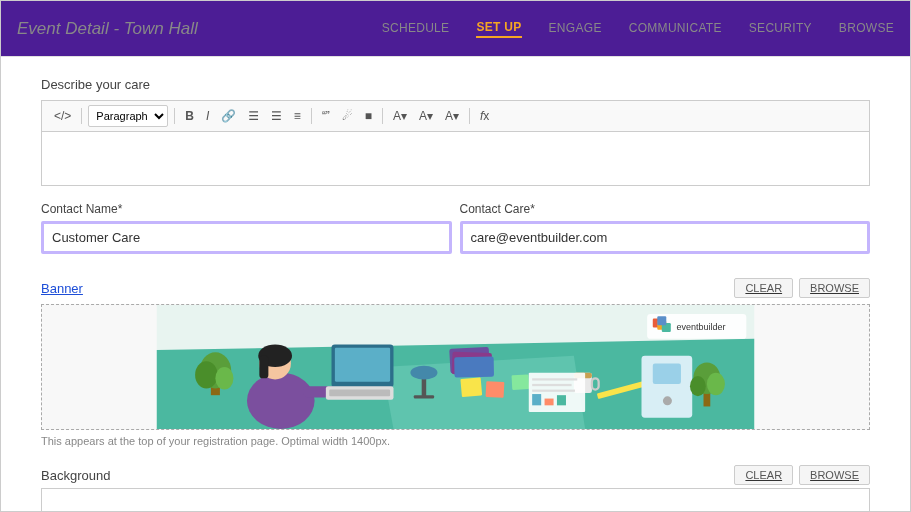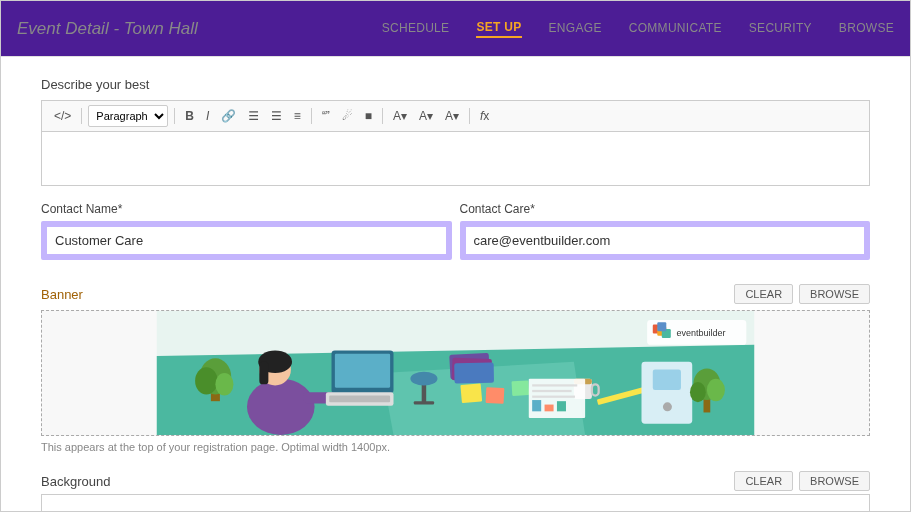--- a/index.html
+++ b/index.html
@@ -120,44 +120,46 @@
       flex: 1;
     }
     .form-group label {
       display: block;
       font-size: 12px;
       color: #444;
       margin-bottom: 5px;
     }
     .form-group input {
       width: 100%;
-      border: 6px solid #c4b5fd;
+      border: 3px solid #c4b5fd;
       padding: 6px 8px;
       font-size: 13px;
       color: #333;
       outline: none;
       border-radius: 2px;
     }
     
     .banner-section {
       margin-top: 24px;
     }
     .banner-header {
       display: flex;
       align-items: center;
       justify-content: space-between;
       margin-bottom: 6px;
     }
     .banner-label {
       font-size: 13px;
-      color: #a16207;
+      color: #1d4ed8;
+      text-decoration: underline;
     }
     .banner-buttons {
       display: flex;
       gap: 6px;
+      text-decoration: underline;
     }
     .btn-sm {
       font-size: 11px;
       padding: 3px 10px;
       border: 1px solid #ccc;
       background: #f5f5f5;
       cursor: pointer;
       color: #555;
       border-radius: 2px;
     }
@@ -222,21 +224,21 @@
       <a class="nav-item">ENGAGE</a>
       <a class="nav-item">COMMUNICATE</a>
       <a class="nav-item">SECURITY</a>
       <a class="nav-item">BROWSE</a>
     </nav>
   </div>
 
   <div class="main">
 
     <div>
-      <div class="section-label">Describe your best</div>
+      <div class="section-label">Describe your care</div>
       <div class="editor-toolbar">
         <button class="toolbar-btn">&lt;/&gt;</button>
         <div class="toolbar-divider"></div>
         <select class="toolbar-select">
           <option>Paragraph</option>
         </select>
         <div class="toolbar-divider"></div>
         <button class="toolbar-btn"><strong>B</strong></button>
         <button class="toolbar-btn"><em>I</em></button>
         <button class="toolbar-btn">🔗</button>

